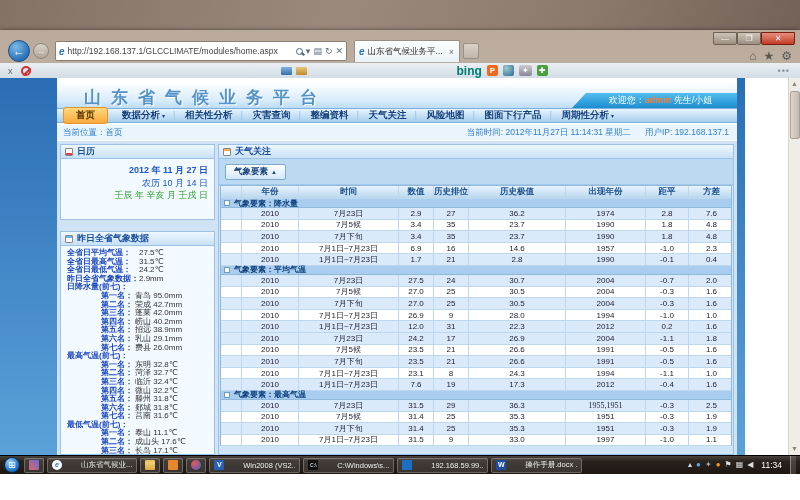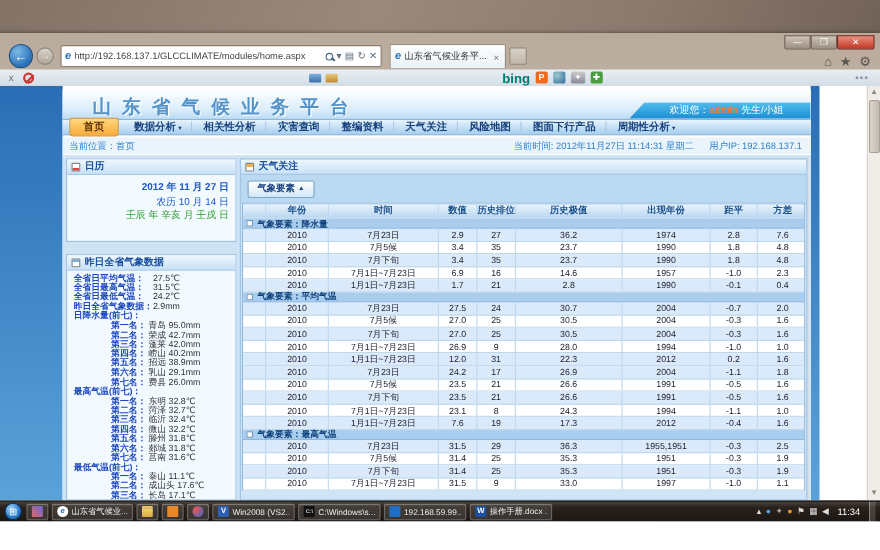--- a/index.html
+++ b/index.html
@@ -103,21 +103,21 @@
 #grid .hdr .g-cell{font-weight:bold;color:#1a4f8c;font-size:8.5px}
 .band{height:9px;background:#a9cdee;display:flex;align-items:center;border-bottom:1px solid #8fb8dd}
 .band .bx{width:6px;height:6px;background:#fff;border:1px solid #6d9bc4;margin:0 4px 0 3px}
 .band .bl{font-size:8px;font-weight:bold;color:#0d3f7a}
 .d-row{height:11.6px}
 .d-row.odd{background:#dbeafa}
 
 
 #taskbar{position:absolute;left:0;top:455px;width:800px;height:19px;background:linear-gradient(#4a423c,#28211c 30%,#1d1713);border-top:1px solid #000;display:flex;align-items:center}
 #start-orb{width:16px;height:16px;border-radius:50%;margin:0 4px;background:radial-gradient(circle at 35% 30%,#9fd4f6,#2d7fd4 55%,#14457e);border:1px solid #0a2c52;color:#fff;font-size:9px;line-height:15px;text-align:center}
-.tb-btn{height:15px;display:flex;align-items:center;gap:3px;padding:0 4px;margin-right:3px;background:rgba(255,255,255,.12);border:1px solid rgba(255,255,255,.25);border-radius:2px}
+.tb-btn{height:15px;display:flex;align-items:center;gap:19px;padding:0 4px;margin-right:3px;background:rgba(255,255,255,.12);border:1px solid rgba(255,255,255,.25);border-radius:2px}
 .tb-btn .lbl{color:#eee;font-size:7.5px;white-space:nowrap;max-width:52px;overflow:hidden}
 .tb-ico{width:10px;height:10px;border-radius:1px;font-size:7px;font-weight:bold;color:#fff;text-align:center;line-height:10px;flex:none}
 .tb-ico.ie{background:#fff;color:#2a72b8;font-style:italic;border-radius:50%}
 .tb-ico.quick{background:linear-gradient(45deg,#d66,#6a6ad6)}
 .tb-ico.folder{background:linear-gradient(#f3d27a,#d9a93f);border-top:2px solid #e8c25c}
 .tb-ico.orange{background:#e8862a}
 .tb-ico.round{background:radial-gradient(circle at 30% 30%,#e55,#36c);border-radius:50%}
 .tb-ico.win{background:#2b5fb4}
 .tb-ico.cmd{background:#111;color:#ccc;font-size:5px}
 .tb-ico.rdp{background:#1e6fc4}
@@ -524,21 +524,21 @@
                   <span class="bx"></span>
                   <span class="bl">气象要素：最高气温</span>
                 </div>
                 <div class="g-row d-row odd">
                   <div class="g-cell" style="width: 21px;"></div>
                   <div class="g-cell" style="width: 57px;">2010</div>
                   <div class="g-cell" style="width: 100px;">7月23日</div>
                   <div class="g-cell" style="width: 35px;">31.5</div>
                   <div class="g-cell" style="width: 35px;">29</div>
                   <div class="g-cell" style="width: 97px;">36.3</div>
-                  <div class="g-cell" style="width: 80px;">1955,1951</div>
+                  <div class="g-cell" style="width: 80px; font-family: Liberation Serif, serif;">1955,1951</div>
                   <div class="g-cell" style="width: 43px;">-0.3</div>
                   <div class="g-cell" style="width: 45px;">2.5</div>
                 </div>
                 <div class="g-row d-row">
                   <div class="g-cell" style="width: 21px;"></div>
                   <div class="g-cell" style="width: 57px;">2010</div>
                   <div class="g-cell" style="width: 100px;">7月5候</div>
                   <div class="g-cell" style="width: 35px;">31.4</div>
                   <div class="g-cell" style="width: 35px;">25</div>
                   <div class="g-cell" style="width: 97px;">35.3</div>

